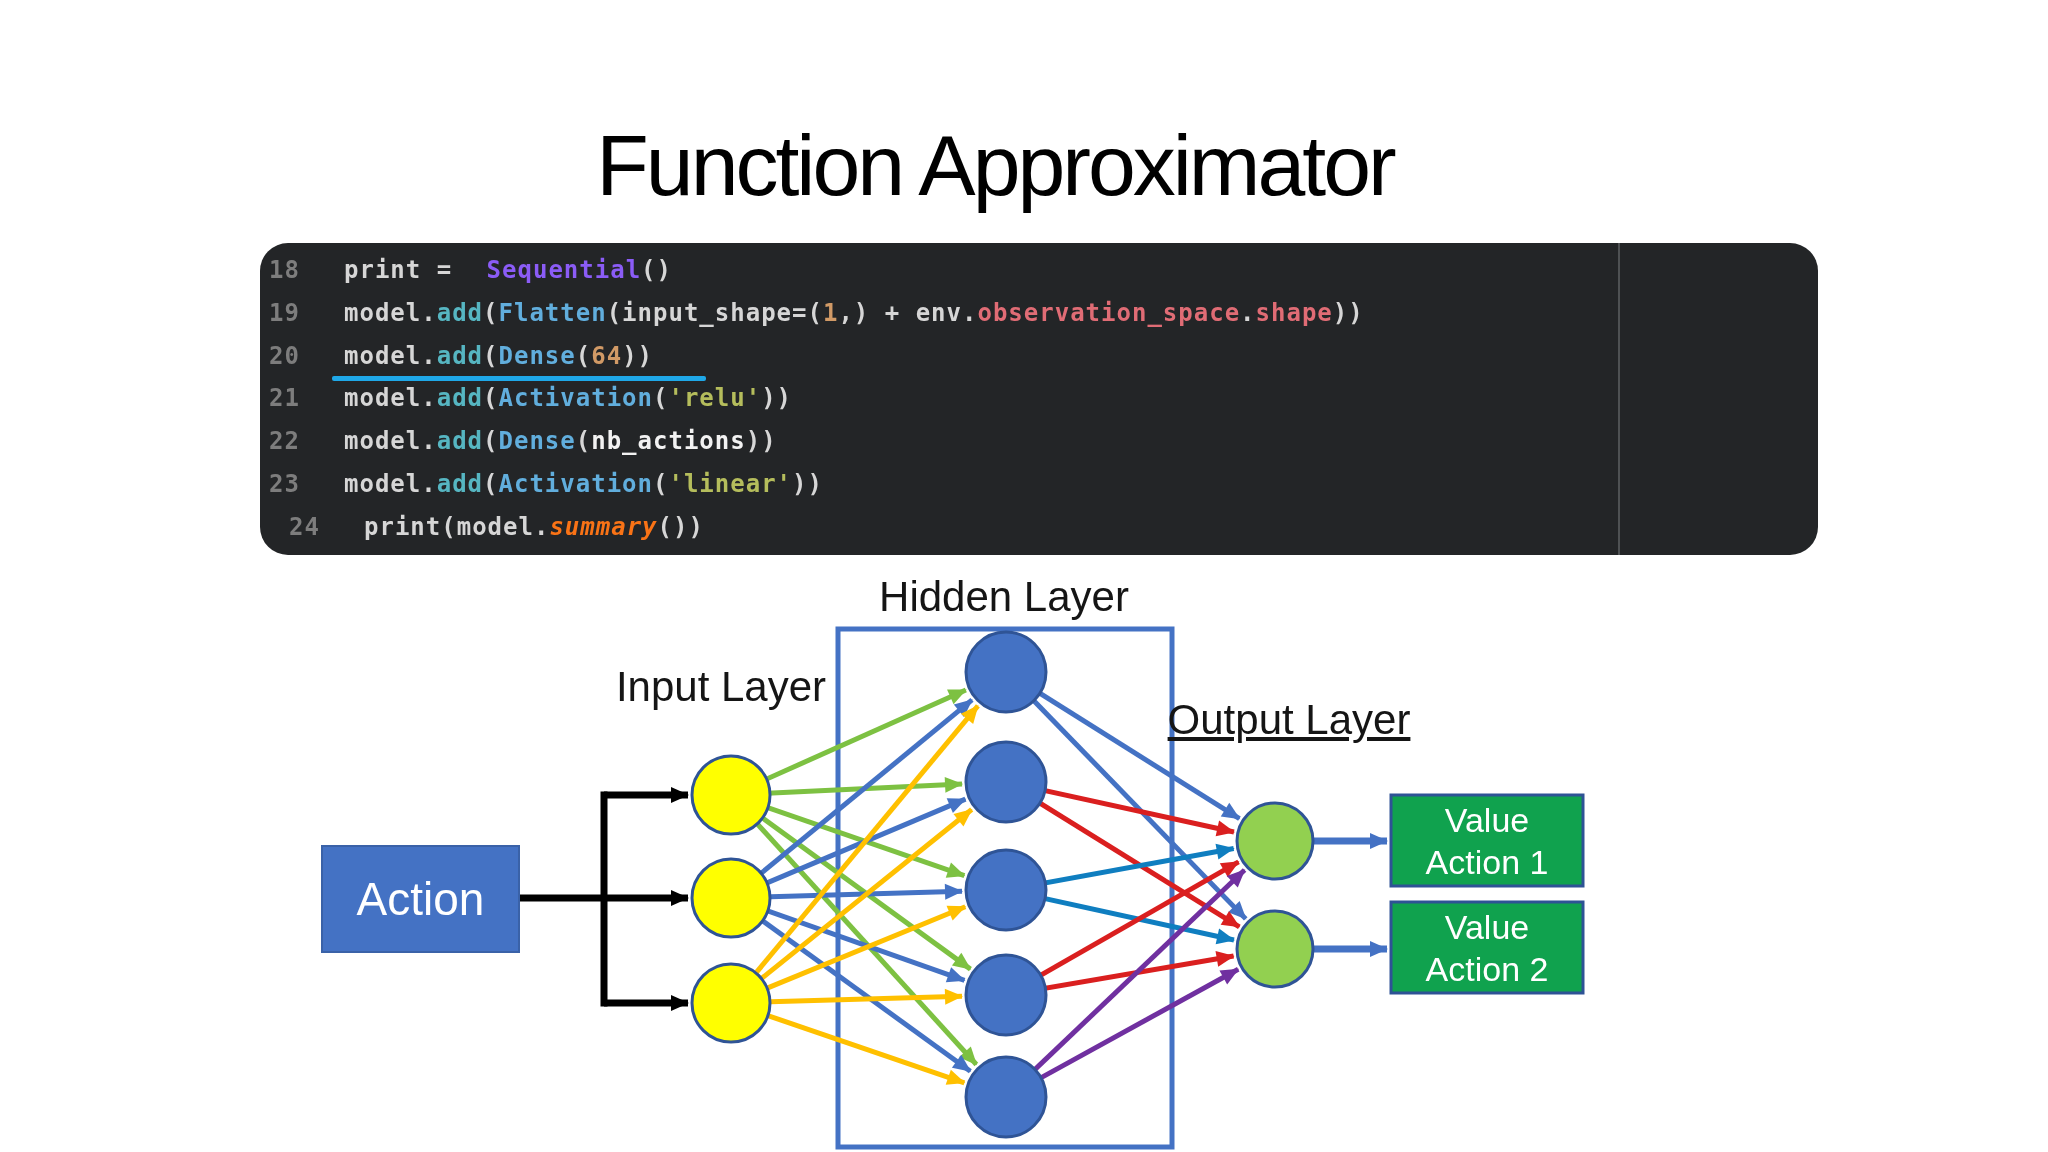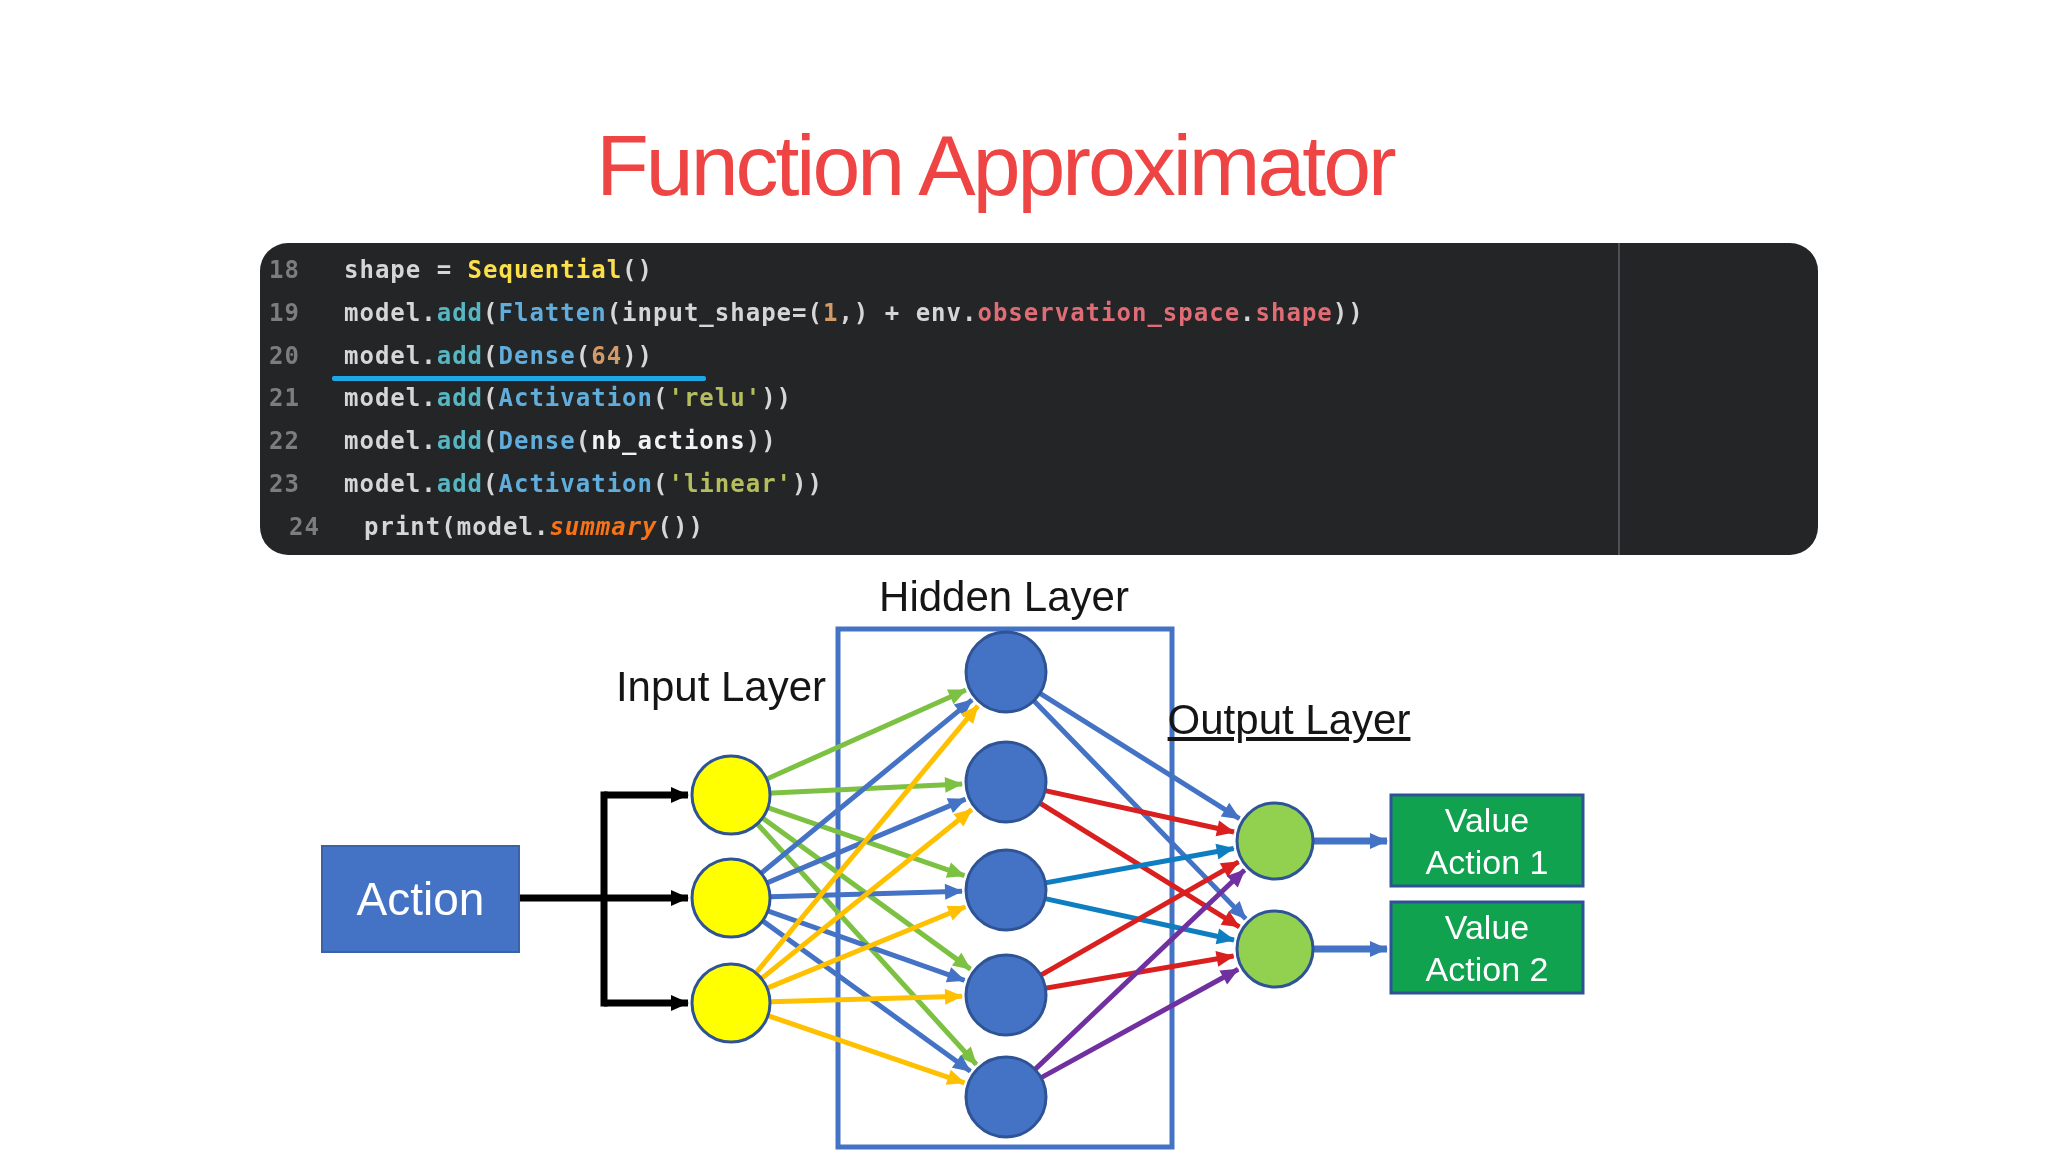--- a/index.html
+++ b/index.html
@@ -1,21 +1,21 @@
 <!DOCTYPE html>
 <html><head>
 <meta charset="utf-8">
 <style>
   html,body{margin:0;padding:0;background:#ffffff;}
   #stage{position:relative;width:2048px;height:1152px;background:#ffffff;overflow:hidden;
          font-family:"Liberation Sans",sans-serif;}
 
   
   #title{position:absolute;left:495px;top:118px;width:1000px;margin:0;
-         font-size:86px;font-weight:400;letter-spacing:-3px;color:#ef4444;
+         font-size:86px;font-weight:400;letter-spacing:-3px;color:#000000;
          text-align:center;line-height:1.1;}
 
   
   #code-block{position:absolute;left:260px;top:243px;width:1558px;height:312px;
               background:#232527;padding-top:6px;box-sizing:border-box;}
   #code-divider{position:absolute;left:1358px;top:0;width:2px;height:312px;background:#4e5153;}
   .code-row{display:flex;line-height:42.8px;height:42.8px;white-space:pre;
             font-family:"DejaVu Sans Mono",monospace;font-size:24px;font-weight:bold;letter-spacing:1px;}
   .lnum{width:36px;margin-left:4px;text-align:right;flex:0 0 auto;}
   .ltext{margin-left:44px;}
@@ -42,21 +42,21 @@
 </style>
 </head>
 <body>
 
 <div id="stage">
 
   <h1 id="title">Function Approximator</h1>
 
   <div id="code-block" style="background: rgb(35, 37, 39); border-radius: 28px;">
     <div id="code-lines">
-        <div class="code-row"><span class="lnum" style="color: rgb(125, 125, 125);">18</span><span class="ltext"><span style="color: rgb(214, 214, 214);">shape = </span><span style="color: #fde047;">Sequential</span><span style="color: rgb(214, 214, 214);">()</span></span></div>
+        <div class="code-row"><span class="lnum" style="color: rgb(125, 125, 125);">18</span><span class="ltext"><span style="color: rgb(214, 214, 214);">print = </span><span style="color: #8b5cf6; margin-left: 19px;">Sequential</span><span style="color: rgb(214, 214, 214);">()</span></span></div>
         <div class="code-row"><span class="lnum" style="color: rgb(125, 125, 125);">19</span><span class="ltext"><span style="color: rgb(214, 214, 214);">model.</span><span style="color: rgb(86, 182, 194);">add</span><span style="color: rgb(214, 214, 214);">(</span><span style="color: rgb(97, 174, 221);">Flatten</span><span style="color: rgb(214, 214, 214);">(input_shape=(</span><span style="color: rgb(209, 154, 102);">1</span><span style="color: rgb(214, 214, 214);">,) + env.</span><span style="color: rgb(224, 108, 117);">observation_space</span><span style="color: rgb(214, 214, 214);">.</span><span style="color: rgb(224, 108, 117);">shape</span><span style="color: rgb(214, 214, 214);">))</span></span></div>
         <div class="code-row"><span class="lnum" style="color: rgb(125, 125, 125);">20</span><span class="ltext"><span style="color: rgb(214, 214, 214);">model.</span><span style="color: rgb(86, 182, 194);">add</span><span style="color: rgb(214, 214, 214);">(</span><span style="color: rgb(97, 174, 221);">Dense</span><span style="color: rgb(214, 214, 214);">(</span><span style="color: rgb(209, 154, 102);">64</span><span style="color: rgb(214, 214, 214);">))</span></span></div>
         <div class="code-row"><span class="lnum" style="color: rgb(125, 125, 125);">21</span><span class="ltext"><span style="color: rgb(214, 214, 214);">model.</span><span style="color: rgb(86, 182, 194);">add</span><span style="color: rgb(214, 214, 214);">(</span><span style="color: rgb(97, 174, 221);">Activation</span><span style="color: rgb(214, 214, 214);">(</span><span style="color: rgb(181, 189, 92);">'relu'</span><span style="color: rgb(214, 214, 214);">))</span></span></div>
         <div class="code-row"><span class="lnum" style="color: rgb(125, 125, 125);">22</span><span class="ltext"><span style="color: rgb(214, 214, 214);">model.</span><span style="color: rgb(86, 182, 194);">add</span><span style="color: rgb(214, 214, 214);">(</span><span style="color: rgb(97, 174, 221);">Dense</span><span style="color: rgb(214, 214, 214);">(</span><span style="color: rgb(242, 242, 242);">nb_actions</span><span style="color: rgb(214, 214, 214);">))</span></span></div>
         <div class="code-row"><span class="lnum" style="color: rgb(125, 125, 125);">23</span><span class="ltext"><span style="color: rgb(214, 214, 214);">model.</span><span style="color: rgb(86, 182, 194);">add</span><span style="color: rgb(214, 214, 214);">(</span><span style="color: rgb(97, 174, 221);">Activation</span><span style="color: rgb(214, 214, 214);">(</span><span style="color: rgb(181, 189, 92);">'linear'</span><span style="color: rgb(214, 214, 214);">))</span></span></div>
         <div class="code-row"><span class="lnum" style="color: rgb(125, 125, 125); margin-left: 24px;">24</span><span class="ltext"><span style="color: rgb(214, 214, 214);">print(model.</span><span style="color: #f97316; font-style: italic;">summary</span><span style="color: rgb(214, 214, 214);">())</span></span></div>
       </div>
     <div id="code-divider"></div>
   </div>
   <div id="code-underline" style="background: rgb(31, 168, 232);"></div>

